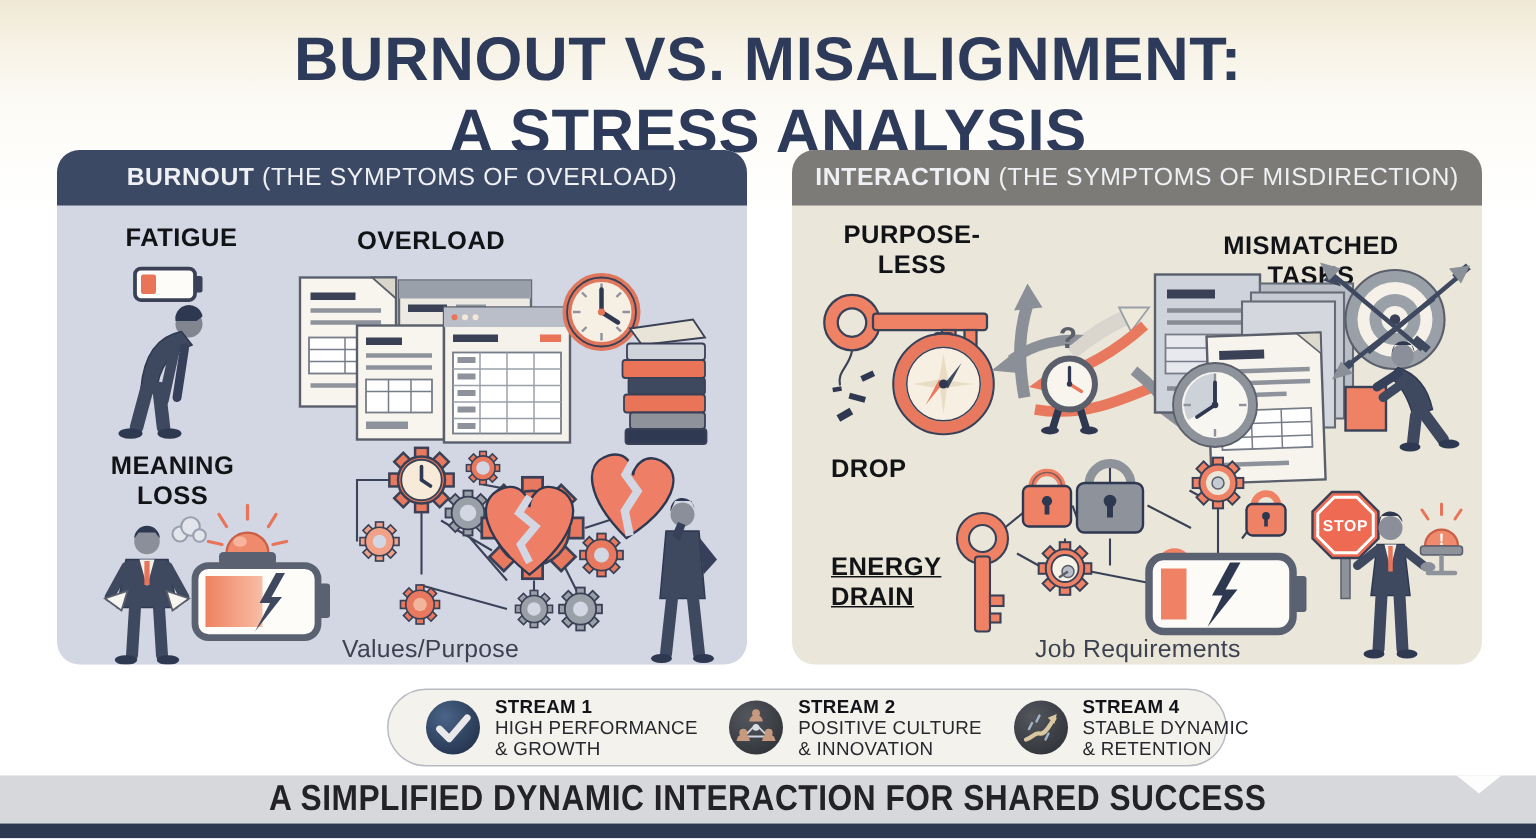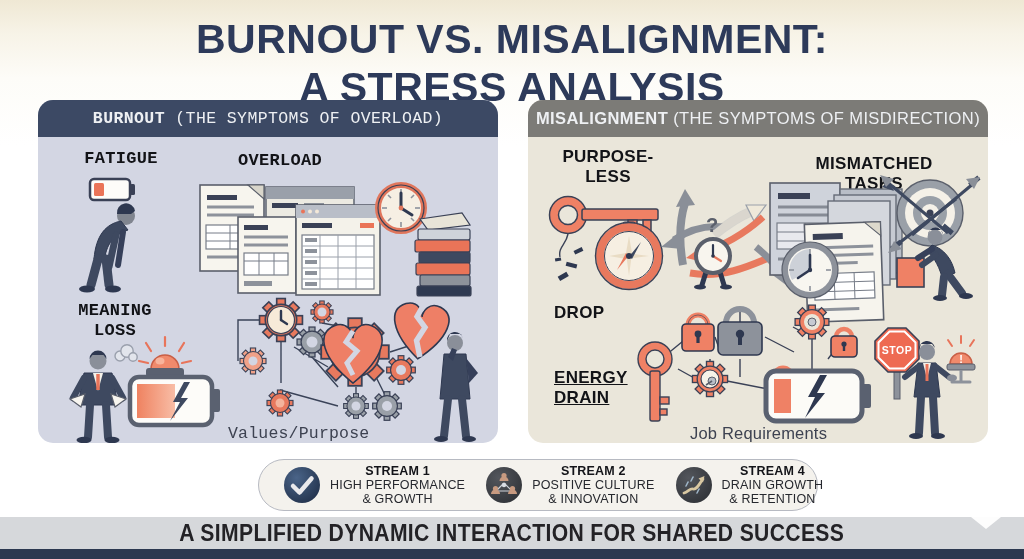--- a/index.html
+++ b/index.html
@@ -5,38 +5,38 @@
   html,body{margin:0;padding:0;background:#fff;}
   #stage{position:relative;width:1024px;height:559px;overflow:hidden;
          font-family:"Liberation Sans",sans-serif;
          background:linear-gradient(180deg,#efe8d4 0%,#f7f3e7 6%,#fdfcf8 14%,#ffffff 26%,#ffffff 100%);}
   .abs{position:absolute;}
   
   #main-title{left:0;top:16px;width:1024px;text-align:center;color:#2d3a5a;
               font-weight:bold;font-size:41px;line-height:1.17;letter-spacing:.5px;}
   
   .panel{border-radius:15px;top:100px;height:343px;}
-  #panel-burnout{left:38px;width:460px;background:#d3d6e3;font-family:Liberation Mono, monospace;}
+  #panel-burnout{left:38px;width:460px;background:#d3d6e3;}
   #panel-misalign{left:528px;width:460px;background:#eae6da;}
   .panel-header{position:absolute;left:0;top:0;width:100%;height:37px;border-radius:15px 15px 0 0;
                 display:flex;align-items:center;justify-content:center;color:#eef0f3;
                 font-size:16.5px;letter-spacing:.4px;white-space:pre;}
   #panel-burnout .panel-header{background:#3c4964;}
   #panel-misalign .panel-header{background:#7c7b77;}
   .panel-header b{font-weight:bold;}
   .panel-body{position:absolute;left:0;top:37px;width:460px;height:306px;padding-left:17px;}
   .sec-label{position:absolute;color:#121317;font-weight:bold;font-size:17px;
              letter-spacing:.3px;line-height:1.18;}
   .caption{position:absolute;color:#3d4251;font-size:16.5px;letter-spacing:.2px;}
   svg{display:block;}
   
   #streams-pill{left:258px;top:459px;width:560px;height:52px;background:#f4f2ed;
                 border:1.5px solid #b7bac2;border-radius:26px;display:flex;align-items:center;
                 padding:0 24px;box-sizing:border-box;gap:20px;justify-content:space-between;}
-  .stream{display:flex;align-items:center;gap:9px;text-align:center;}
+  .stream{display:flex;align-items:center;gap:9px;}
   .stream-text{font-size:12.5px;line-height:1.14;color:#26282e;letter-spacing:.2px;white-space:nowrap;}
   .stream-text .nm{font-weight:bold;color:#131419;}
   
   #footer-strip{left:0;top:517px;width:1024px;height:32px;background:#d6d8db;
                 display:flex;align-items:center;justify-content:center;}
   #footer-text{color:#232226;font-weight:bold;font-size:24px;letter-spacing:.4px;
                transform:scaleX(.88);transform-origin:center;white-space:nowrap;}
   #footer-navy{left:0;top:549px;width:1024px;height:10px;background:#2c3850;}
   #footer-notch{left:971px;top:517px;width:0;height:0;border-left:15px solid transparent;
                 border-right:15px solid transparent;border-top:12px solid #fdfdfd;}
@@ -269,21 +269,21 @@
           <line x1="410" y1="262" x2="406" y2="299" stroke="#3e4960" stroke-width="8" stroke-linecap="round"></line>
           <line x1="424" y1="262" x2="428" y2="299" stroke="#3e4960" stroke-width="8" stroke-linecap="round"></line>
           <ellipse cx="403" cy="302" rx="7" ry="3" fill="#2e3850"></ellipse>
           <ellipse cx="431" cy="302" rx="7" ry="3" fill="#2e3850"></ellipse>
         </g>
       </svg>
     </div>
   </div>
 
   <div id="panel-misalign" class="abs panel">
-    <div class="panel-header"><b>MISALIGNMENT</b><span> (THE SYMPTOMS OF MISDIRECTION)</span></div>
+    <div class="panel-header"><b>INTERACTION</b><span> (THE SYMPTOMS OF MISDIRECTION)</span></div>
     <div class="panel-body">
 
       <div class="sec-label" style="left:22px;top:10px;width:116px;text-align:center;">
         <div>PURPOSE-</div>
         <div>LESS</div>
       </div>
       <div class="sec-label" style="left:258px;top:17px;width:176px;text-align:center;">MISMATCHED TASKS</div>
       <div class="sec-label" style="left:26px;top:166px;">
         <div>DROP</div>
       </div>
@@ -583,21 +583,21 @@
         <path d="M9,27 C13,26 15,22 18,23 C22,24 24,18 28,13" fill="none" stroke="#d9c8a2" stroke-width="2.8" stroke-linecap="round"></path>
         <polygon points="29.5,10 23.5,12.5 28,16.5" fill="#d9c8a2"></polygon>
         <g stroke="#9fb6c9" stroke-width="1.6" stroke-linecap="round">
           <line x1="11" y1="20" x2="13" y2="16"></line>
             <line x1="16" y1="15" x2="18" y2="11"></line>
           <line x1="22" y1="27" x2="24" y2="23"></line>
         </g>
       </svg>
       <div class="stream-text">
         <div class="nm">STREAM 4</div>
-        <div>DRAIN GROWTH</div>
+        <div>STABLE DYNAMIC</div>
         <div>&amp; RETENTION</div>
       </div>
     </div>
   </div>
 
   <div id="footer-strip" class="abs">
     <span id="footer-text">A SIMPLIFIED DYNAMIC INTERACTION FOR SHARED SUCCESS</span>
   </div>
   <div id="footer-navy" class="abs"></div>
   <div id="footer-notch" class="abs"></div>

